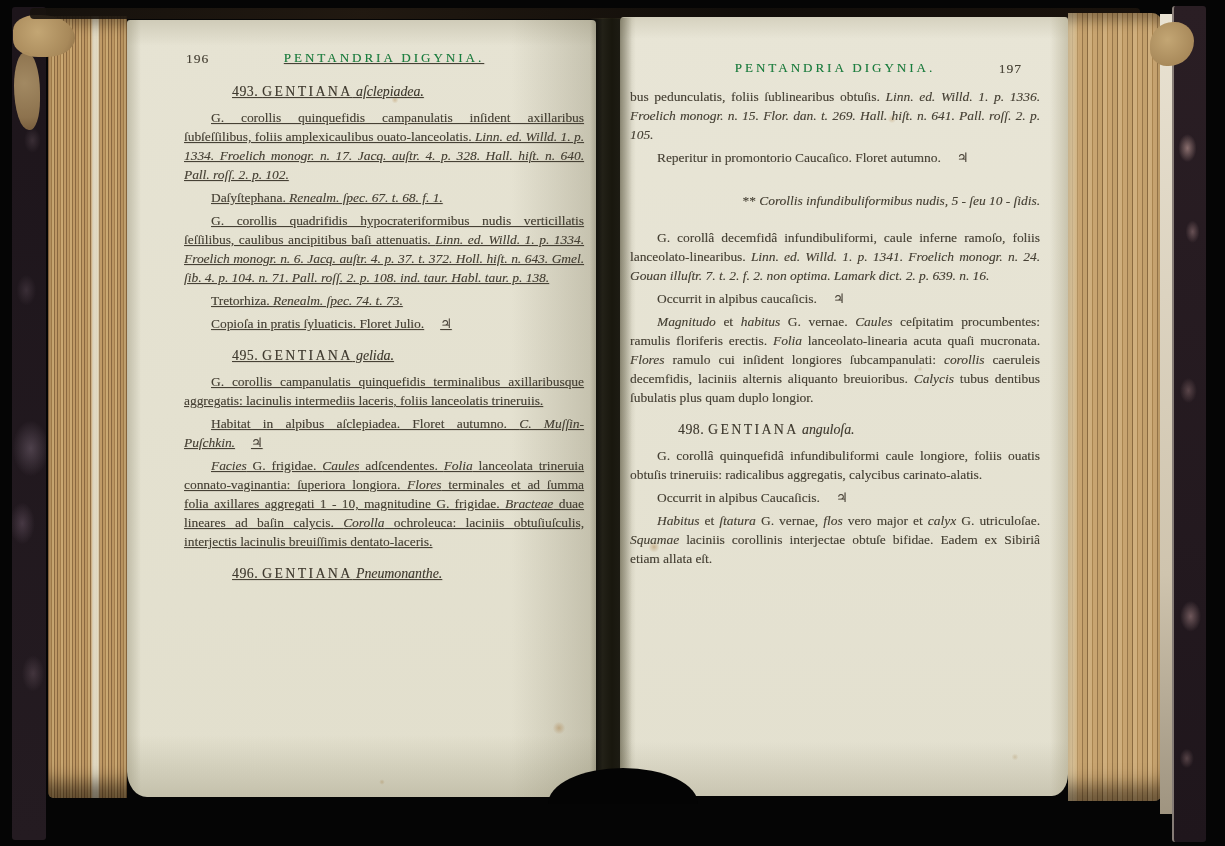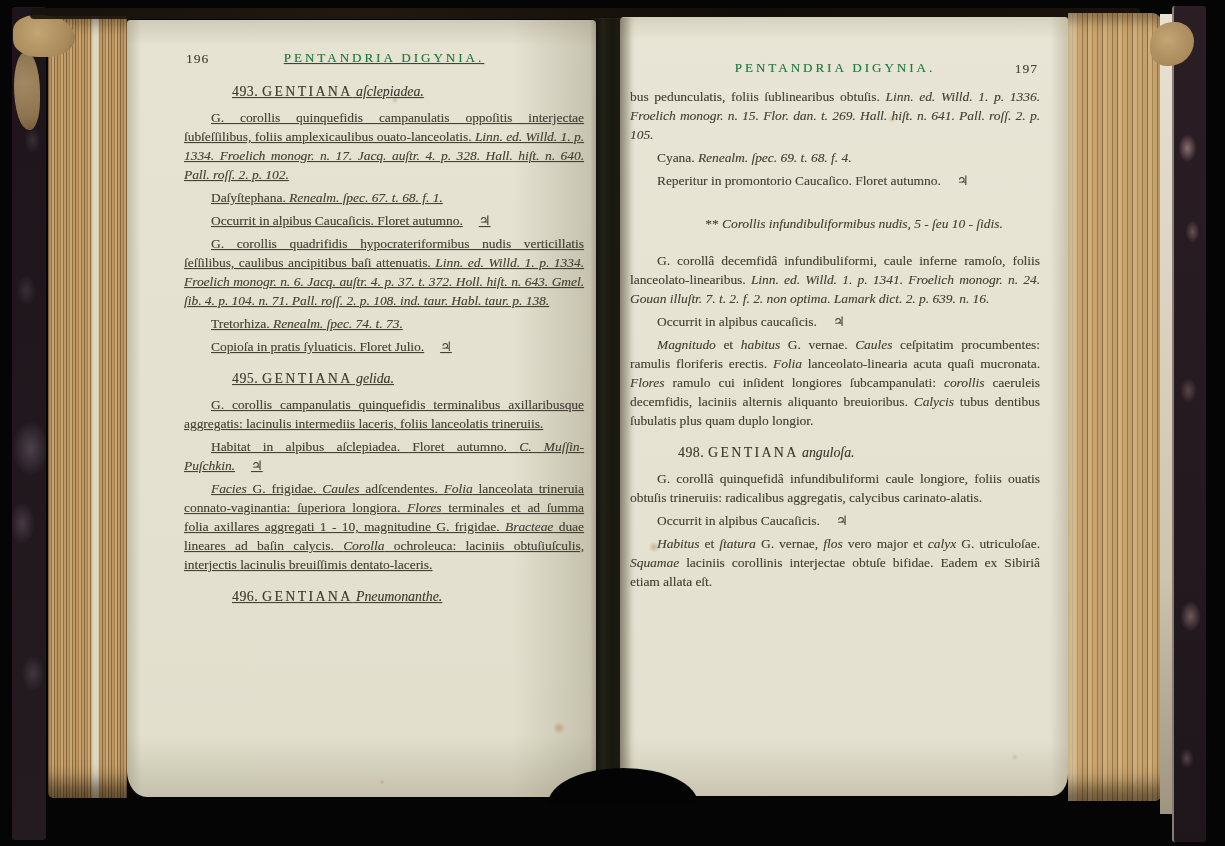--- a/index.html
+++ b/index.html
@@ -117,29 +117,29 @@
     text-shadow:0.3px 0.3px 0.4px rgba(70,60,45,0.35);
   }
   .col-left{left:184px;top:48px;width:400px;text-decoration:underline;}
   .col-right{left:630px;top:58px;width:410px;}
   .running-head-row{position:relative;height:21px;margin-bottom:8px;text-align:center;}
   .running-head{
     font-size:13px;letter-spacing:3px;color:#15803d;white-space:nowrap;text-align:center;
   }
   .pagenum{position:absolute;top:1px;font-size:13.5px;letter-spacing:1px;color:#464135;}
   .pagenum.pn-left{left:2px;}
-  .pagenum.pn-right{right:2px;}
+  .pagenum.pn-right{right:18px;}
   .blocks p{margin:0 0 4px;}
   .blocks p.para{text-indent:27px;}
   .blocks p.para.noindent{text-indent:0;}
   .blocks p.entry-heading{
     margin:13px 0 7px;text-indent:48px;text-align:left;font-size:13.8px;color:#3f3a2f;
   }
   .blocks p.section-heading{
-    margin:24px 0 18px;text-indent:38px;text-align:center;
+    margin:24px 0 18px;text-indent:38px;text-align:right;
   }
   .it{font-style:italic;}
   .genus{letter-spacing:2.4px;margin-top:28px;}
   .species{font-style:italic;}
   .num{letter-spacing:0.5px;}
   .sym{
     font-family:"DejaVu Sans",sans-serif;font-size:13px;
     padding-left:16px;font-style:normal;color:#4a443a;
   }
 </style>
@@ -163,42 +163,40 @@
 <div class="abs gutter"></div>
 <div class="abs bottom-notch"></div>
 
 <div class="text-col col-left" id="col-left">
   <div class="running-head-row">
     <span class="pagenum pn-left">196</span>
     <span class="running-head">PENTANDRIA DIGYNIA.</span>
   </div>
   <div class="blocks">
       <p class="entry-heading"><span class="num">493. </span><span class="genus">GENTIANA</span><span class="species"> aſclepiadea.</span></p>
-      <p class="para"><span>G. corollis quinquefidis campanulatis oppoſitis interjectae ſubſeſſilibus, foliis amplexicaulibus ouato-lanceolatis.  </span><span class="it">Linn. ed. Willd. 1. p. 1334. Froelich monogr. n. 17. Jacq. auſtr. 4. p. 328. Hall. hiſt. n. 640. Pall. roſſ. 2. p. 102.</span></p>
+      <p class="para"><span>G. corollis quinquefidis campanulatis inſident axillaribus ſubſeſſilibus, foliis amplexicaulibus ouato-lanceolatis.  </span><span class="it">Linn. ed. Willd. 1. p. 1334. Froelich monogr. n. 17. Jacq. auſtr. 4. p. 328. Hall. hiſt. n. 640. Pall. roſſ. 2. p. 102.</span></p>
       <p class="para"><span>Daſyſtephana.  </span><span class="it">Renealm. ſpec. 67. t. 68. f. 1.</span></p>
-      <p class="para"><span>Occurrit in alpibus Caucaſicis. Floret autumno.</span><span class="sym">♃</span></p>
       <p class="para"><span>G. corollis quadrifidis hypocrateriformibus nudis verticillatis ſeſſilibus, caulibus ancipitibus baſi attenuatis.  </span><span class="it">Linn. ed. Willd. 1. p. 1334. Froelich monogr. n. 6. Jacq. auſtr. 4. p. 37. t. 372. Holl. hiſt. n. 643. Gmel. ſib. 4. p. 104. n. 71. Pall. roſſ. 2. p. 108. ind. taur. Habl. taur. p. 138.</span></p>
       <p class="para"><span>Tretorhiza.  </span><span class="it">Renealm. ſpec. 74. t. 73.</span></p>
       <p class="para"><span>Copioſa in pratis ſyluaticis. Floret Julio.</span><span class="sym">♃</span></p>
       <p class="entry-heading"><span class="num">495. </span><span class="genus">GENTIANA</span><span class="species"> gelida.</span></p>
       <p class="para"><span>G. corollis campanulatis quinquefidis terminalibus axillaribusque aggregatis: lacinulis intermediis laceris, foliis lanceolatis trineruiis.</span></p>
       <p class="para"><span>Habitat in alpibus aſclepiadea. Floret autumno.  </span><span class="it">C. Muſſin-Puſchkin.</span><span class="sym">♃</span></p>
       <p class="para"><span class="it">Facies</span><span> G. frigidae.  </span><span class="it">Caules</span><span> adſcendentes.  </span><span class="it">Folia</span><span> lanceolata trineruia connato-vaginantia: ſuperiora longiora.  </span><span class="it">Flores</span><span> terminales et ad ſumma folia axillares aggregati 1 - 10, magnitudine G. frigidae.  </span><span class="it">Bracteae</span><span> duae lineares ad baſin calycis.  </span><span class="it">Corolla</span><span> ochroleuca: laciniis obtuſiuſculis, interjectis lacinulis breuiſſimis dentato-laceris.</span></p>
       <p class="entry-heading"><span class="num">496. </span><span class="genus">GENTIANA</span><span class="species"> Pneumonanthe.</span></p>
     </div>
 </div>
 
 <div class="text-col col-right" id="col-right">
   <div class="running-head-row">
     <span class="running-head">PENTANDRIA DIGYNIA.</span>
     <span class="pagenum pn-right">197</span>
   </div>
   <div class="blocks">
       <p class="para noindent"><span>bus pedunculatis, foliis ſublinearibus obtuſis.  </span><span class="it">Linn. ed. Willd. 1. p. 1336. Froelich monogr. n. 15. Flor. dan. t. 269. Hall. hiſt. n. 641. Pall. roſſ. 2. p. 105.</span></p>
-      <p class="para"><span>Cyana.  </span><span class="it">Renealm. ſpec. 69. t. 68. f. 4.</span></p>
       <p class="para"><span>Reperitur in promontorio Caucaſico. Floret autumno.</span><span class="sym">♃</span></p>
       <p class="section-heading"><span>** </span><span class="it">Corollis infundibuliformibus nudis, 5 - ſeu 10 - ſidis.</span></p>
       <p class="para"><span>G. corollâ decemfidâ infundibuliformi, caule inferne ramoſo, foliis lanceolato-linearibus.  </span><span class="it">Linn. ed. Willd. 1. p. 1341. Froelich monogr. n. 24. Gouan illuſtr. 7. t. 2. f. 2. non optima. Lamark dict. 2. p. 639. n. 16.</span></p>
       <p class="para"><span>Occurrit in alpibus caucaſicis.</span><span class="sym">♃</span></p>
       <p class="para"><span class="it">Magnitudo</span><span> et </span><span class="it">habitus</span><span> G. vernae.  </span><span class="it">Caules</span><span> ceſpitatim procumbentes: ramulis floriferis erectis.  </span><span class="it">Folia</span><span> lanceolato-linearia acuta quaſi mucronata.  </span><span class="it">Flores</span><span> ramulo cui inſident longiores ſubcampanulati: </span><span class="it">corollis</span><span> caeruleis decemfidis, laciniis alternis aliquanto breuioribus.  </span><span class="it">Calycis</span><span> tubus dentibus ſubulatis plus quam duplo longior.</span></p>
       <p class="entry-heading"><span class="num">498. </span><span class="genus">GENTIANA</span><span class="species"> anguloſa.</span></p>
       <p class="para"><span>G. corollâ quinquefidâ infundibuliformi caule longiore, foliis ouatis obtuſis trineruiis: radicalibus aggregatis, calycibus carinato-alatis.</span></p>
       <p class="para"><span>Occurrit in alpibus Caucaſicis.</span><span class="sym">♃</span></p>
       <p class="para"><span class="it">Habitus</span><span> et </span><span class="it">ſtatura</span><span> G. vernae, </span><span class="it">flos</span><span> vero major et </span><span class="it">calyx</span><span> G. utriculoſae.  </span><span class="it">Squamae</span><span> laciniis corollinis interjectae obtuſe bifidae. Eadem ex Sibiriâ etiam allata eſt.</span></p>
     </div>

